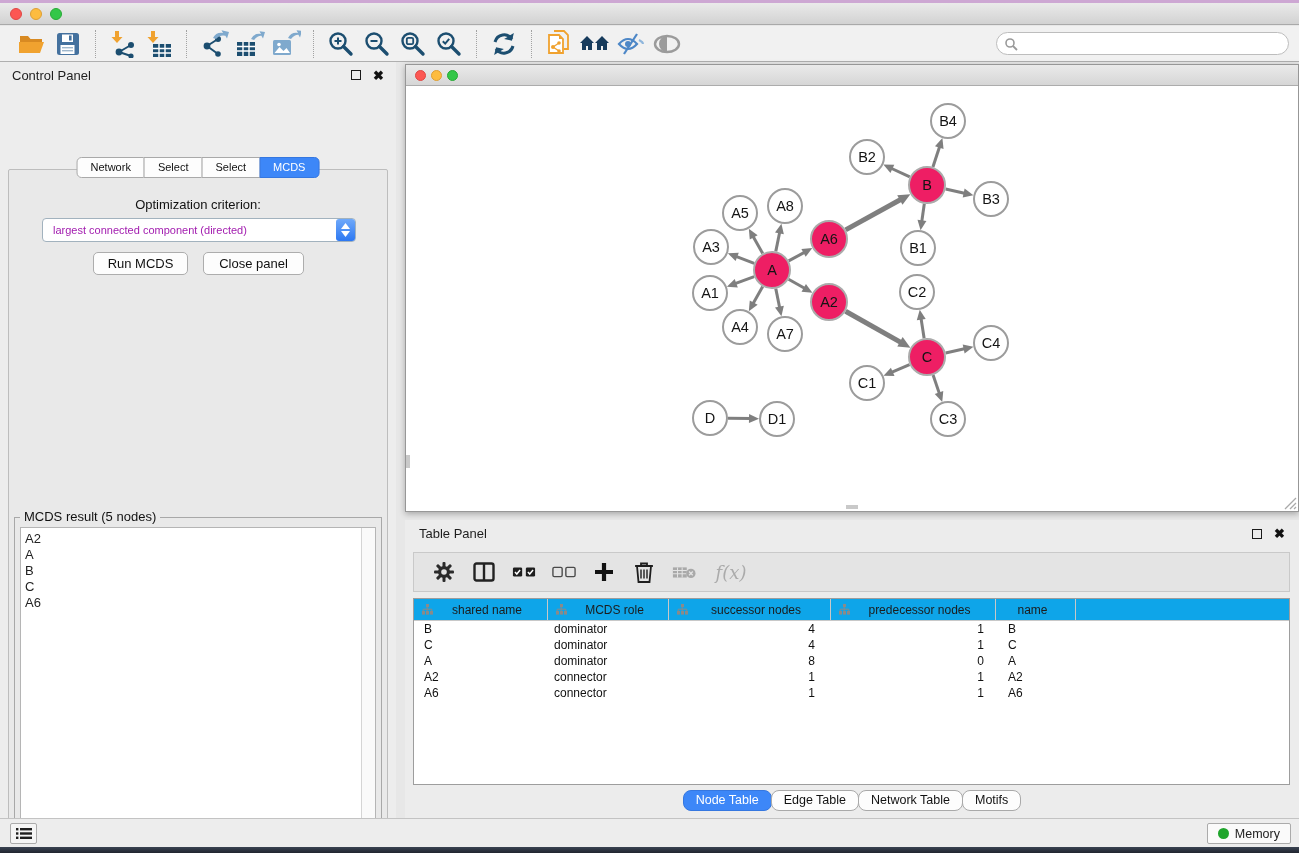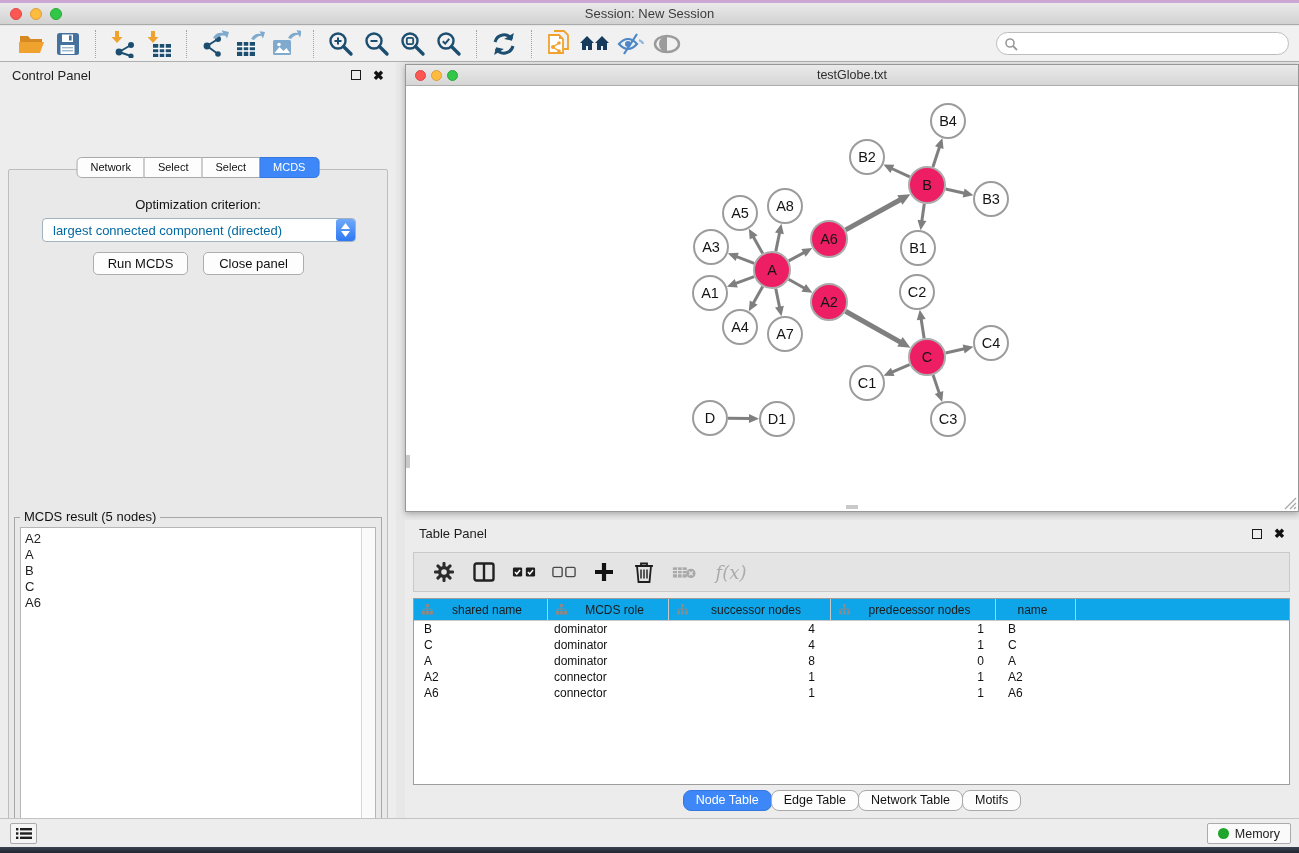--- a/index.html
+++ b/index.html
@@ -39,21 +39,21 @@
               background:#E9E9E9; border:1px solid #BDBDBD; border-radius:2px; }
   .cp-tabs { position:absolute; top:95px; left:50%; transform:translateX(-50%); display:flex; z-index:3; }
   .seg { padding:3px 13px 4px; background:#FDFDFD; border:1px solid #A9A9A9; font-size:11px;
          margin-left:-1px; color:#111; white-space:nowrap; }
   .seg:first-child { border-radius:5px 0 0 5px; margin-left:0; }
   .seg:last-child { border-radius:0 5px 5px 0; }
   .seg.active { background:#3D87F8; border-color:#3577E0; color:#fff; }
   .opt-label { position:absolute; top:135px; left:0; width:396px; text-align:center; font-size:13px; color:#111; }
   .criterion-select { position:absolute; top:156px; left:42px; width:314px; height:24px; background:#fff;
                       border:1px solid #A2B2BE; border-radius:4px; display:flex; align-items:center; }
-  .criterion-select .val { flex:1; padding-left:10px; font-size:13px; color:#0369a1; }
+  .criterion-select .val { flex:1; padding-left:10px; font-size:11px; color:#a21caf; }
   .stepper { width:19px; height:22px; margin:0; border-radius:3px;
              background:linear-gradient(#6FA9FA,#2D78F2); display:flex; flex-direction:column;
              align-items:center; justify-content:center; gap:2px; }
   .btn { position:absolute; height:23px; background:#FDFDFD; border:1px solid #ADADAD; border-radius:5px;
          font-size:13px; color:#111; display:flex; align-items:center; justify-content:center; }
   .result-fieldset { position:absolute; left:14px; top:455px; width:368px; height:345px;
                      border:1px solid #A8A8A8; }
   .result-legend { position:absolute; top:-9px; left:5px; background:#E9E9E9; padding:0 4px; font-size:13px; color:#111; }
   .result-list-wrap { position:absolute; left:5px; top:9px; right:5px; bottom:5px; background:#fff;
                       border:1px solid #B5B5B5; display:flex; }
@@ -117,21 +117,20 @@
 
 <div id="app">
   <div class="top-strip"></div>
 
   <div class="titlebar">
     <div class="lights">
       <div class="light red"></div>
       <div class="light yellow"></div>
       <div class="light green"></div>
     </div>
-    <div class="title">Session: New Session</div>
   </div>
 
   <div class="toolbar">
     <div class="tb-icon">
       <svg width="28" height="24" viewBox="0 0 28 24">
           <path d="M2 4h8l2.5 3H24v3H2z" fill="#D88A22"></path>
           <path d="M1 10h25l-4 11H1z" fill="#F0A22F"></path>
         </svg>
     </div>
     <div class="tb-icon">
@@ -312,21 +311,20 @@
     </div>
   </div>
 
   <div class="net-window">
     <div class="net-titlebar">
       <div class="lights">
         <div class="light red"></div>
         <div class="light yellow"></div>
         <div class="light green"></div>
       </div>
-      <div class="title">testGlobe.txt</div>
     </div>
     <div class="net-canvas">
       <svg id="graph-svg" width="892" height="424">
           <line x1="348.18624185021133" y1="189.60832963621195" x2="328.3767216786582" y2="196.9570226030784" stroke="#7F7F7F" stroke-width="3"></line>
           <polygon points="320.87619193137874,199.7394771867466 328.6867234121647,192.04236097431667 331.8169848187914,200.48045694000606" fill="#7F7F7F"></polygon>
           <line x1="348.22175155851795" y1="176.29672599747397" x2="329.32812944623856" y2="169.17290126661453" stroke="#7F7F7F" stroke-width="3"></line>
           <polygon points="321.84255115508824,166.35047010765624 332.78714154594024,165.66787126758206 329.6119064921121,174.08914684512618" fill="#7F7F7F"></polygon>
           <line x1="356.6988396225549" y1="199.56769192232414" x2="346.72790367439865" y2="217.3284215799775" stroke="#7F7F7F" stroke-width="3"></line>
           <polygon points="342.8116256207375,224.30429186306134 343.7830461535792,213.38154760402216 351.6309002220486,217.7873604143909" fill="#7F7F7F"></polygon>
           <line x1="356.6988396225549" y1="166.43230807767586" x2="346.72790367439865" y2="148.6715784200225" stroke="#7F7F7F" stroke-width="3"></line>

